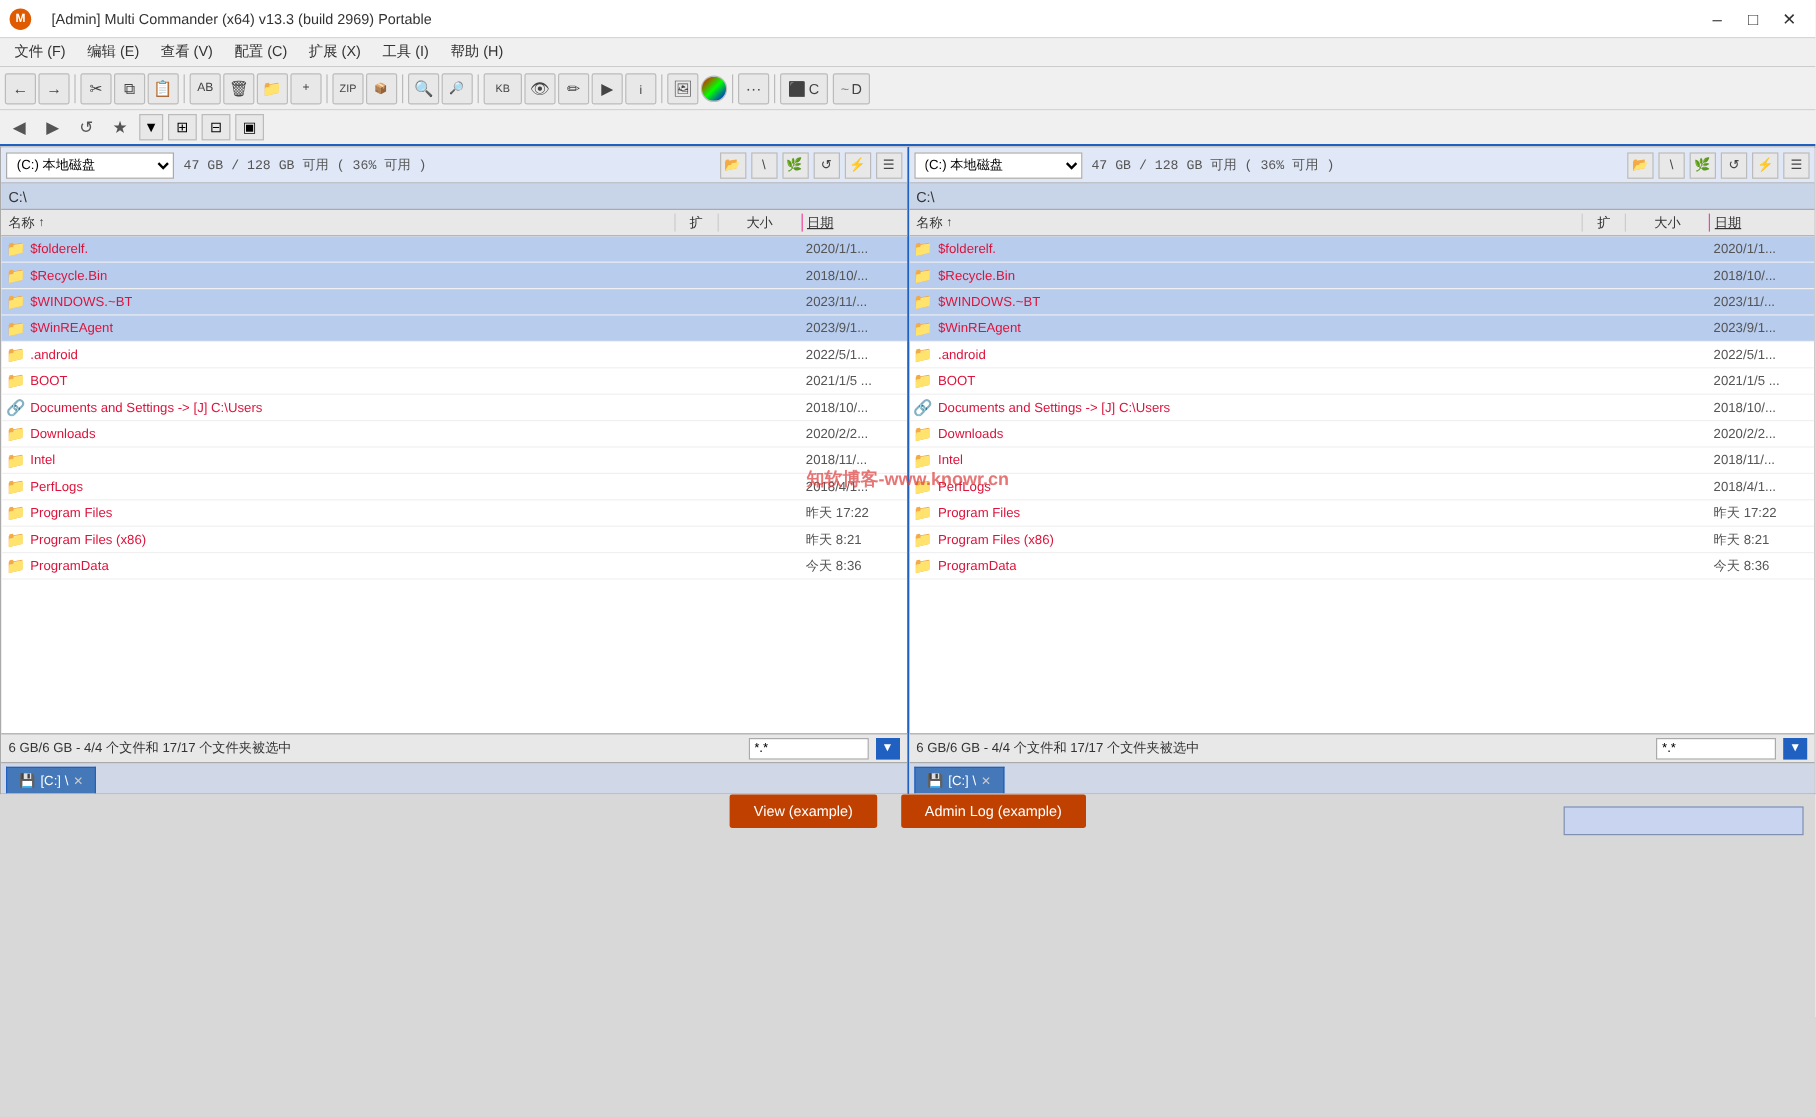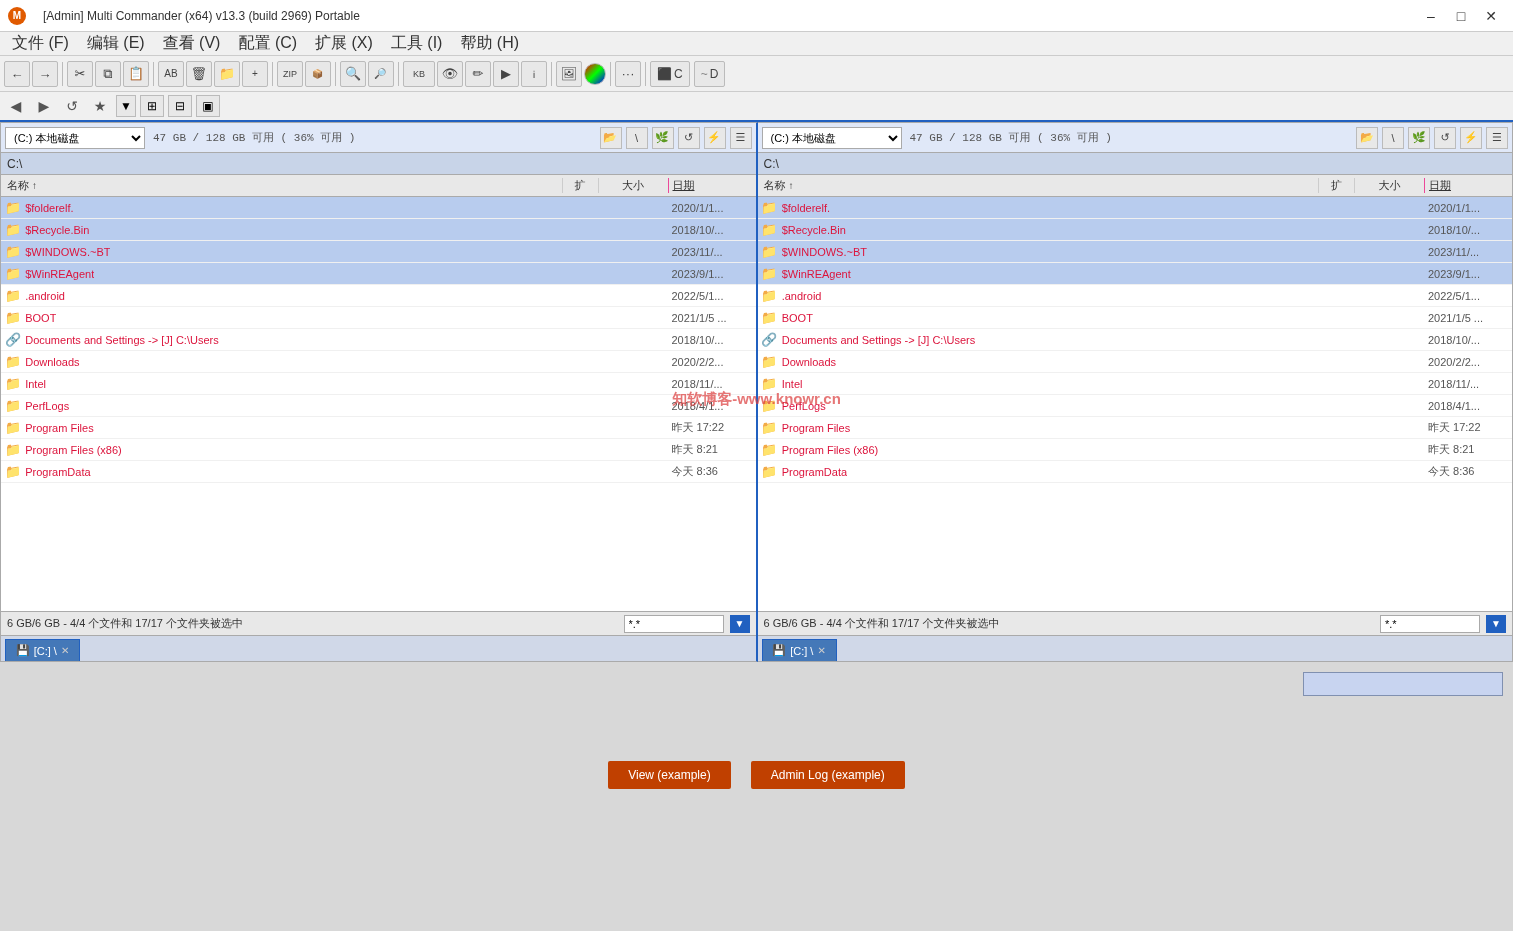--- a/index.html
+++ b/index.html
@@ -68,21 +68,21 @@
       height: 24px;
       display: flex;
       align-items: center;
       padding: 0 4px;
       border-bottom: 1px solid #ccc;
       gap: 2px;
     }
     .menu-item {
       padding: 2px 8px;
       cursor: pointer;
-      font-size: 16px;
+      font-size: 12px;
       color: #333;
     }
 
     
     .toolbar {
       background: #f0f0f0;
       height: 36px;
       display: flex;
       align-items: center;
       padding: 2px 4px;
@@ -917,21 +917,21 @@
     <div class="tab-bar">
       <div class="tab">
         <span style="font-size:11px;">💾</span>
         <span>[C:] \</span>
         <span class="tab-close">✕</span>
       </div>
     </div>
   </div>
 </div>
 
-<div style="position:relative; flex:1; background:#d8d8d8; height: calc(931px - 32px - 24px - 36px - 30px - 540px); min-height: 120px; display:flex; flex-direction:column; align-items:center; justify-content:center; padding-bottom: 24px;">
+<div style="position:relative; flex:1; background:#d8d8d8; height: calc(931px - 32px - 24px - 36px - 30px - 540px); min-height: 120px; display:flex; flex-direction:column; align-items:center; justify-content:flex-start; padding-bottom: 24px;">
 
   <div style="position:absolute; top:10px; right:10px; width:200px; height:24px; background:#c8d4f0; border: 1px solid #8090b0;">
     <input type="text" style="width: 100%; height: 100%; border: none; background: transparent; padding: 0px 4px; font-size: 11px;">
   </div>
   <div class="bottom-buttons">
     <button class="bottom-btn">View (example)</button>
     <button class="bottom-btn">Admin Log (example)</button>
   </div>
 </div>
 

